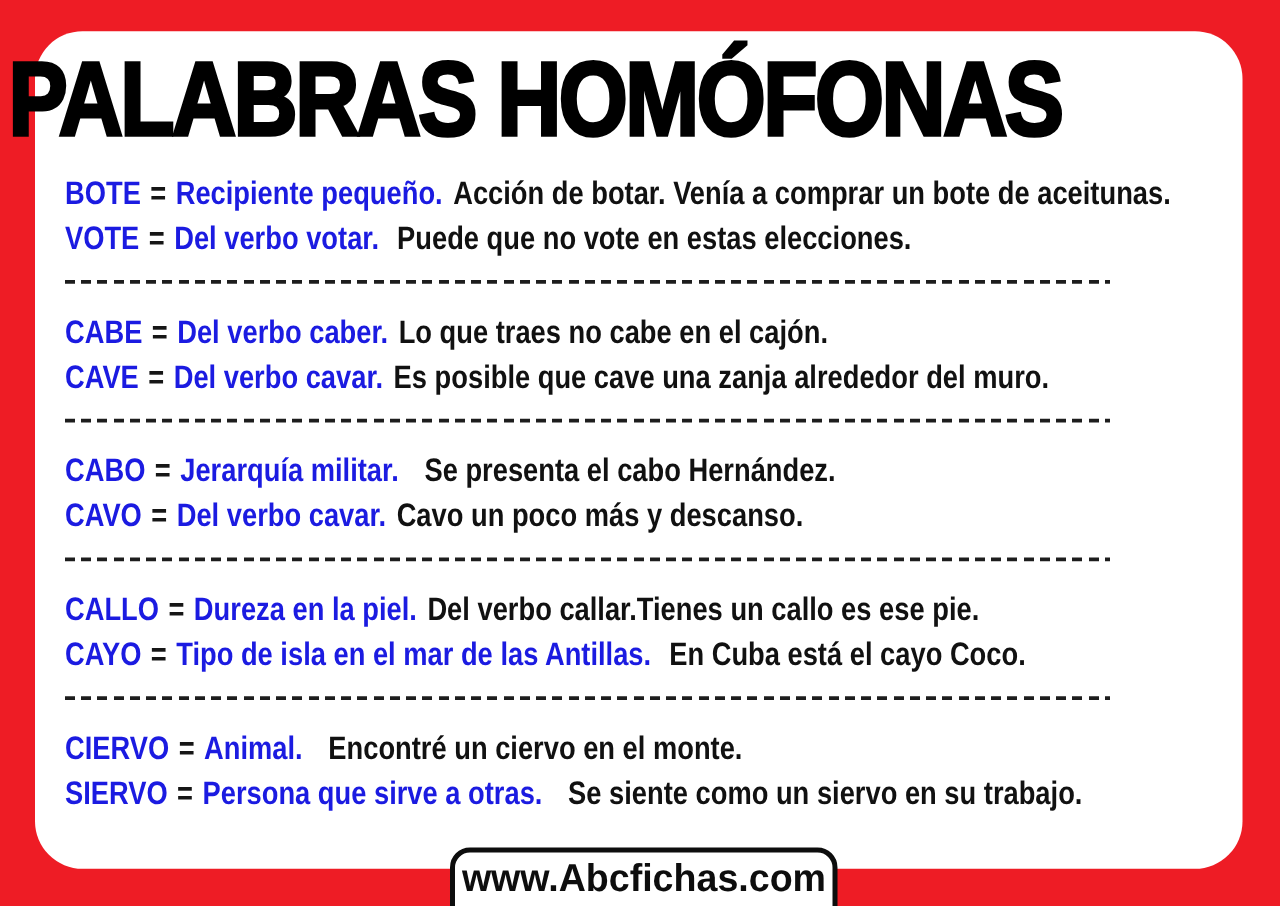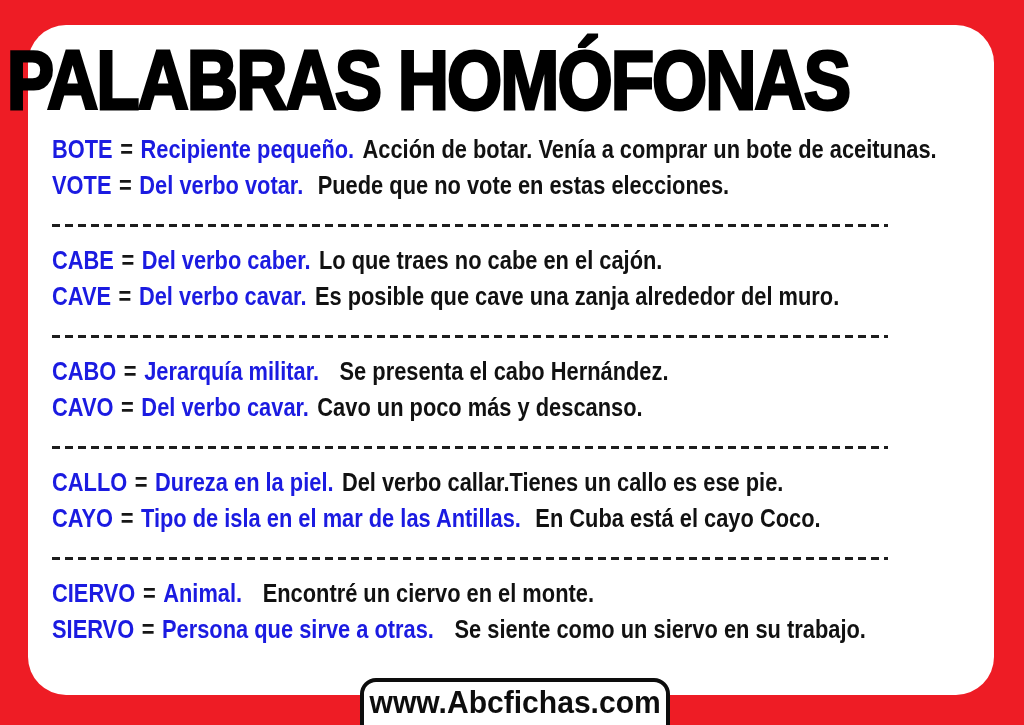--- a/index.html
+++ b/index.html
@@ -42,21 +42,21 @@
   }
   .rows {
     position: absolute;
     left: 52px;
     top: 134px;
     width: 942px;
   }
   .pair-line {
     height: 36px;
     display: flex;
-    align-items: flex-start;
+    align-items: flex-end;
   }
   .line-inner {
     display: inline-flex;
     align-items: baseline;
     white-space: pre;
     transform: scaleX(0.84);
     transform-origin: 0 50%;
     font-size: 26px;
     font-weight: bold;
     letter-spacing: 0px;

